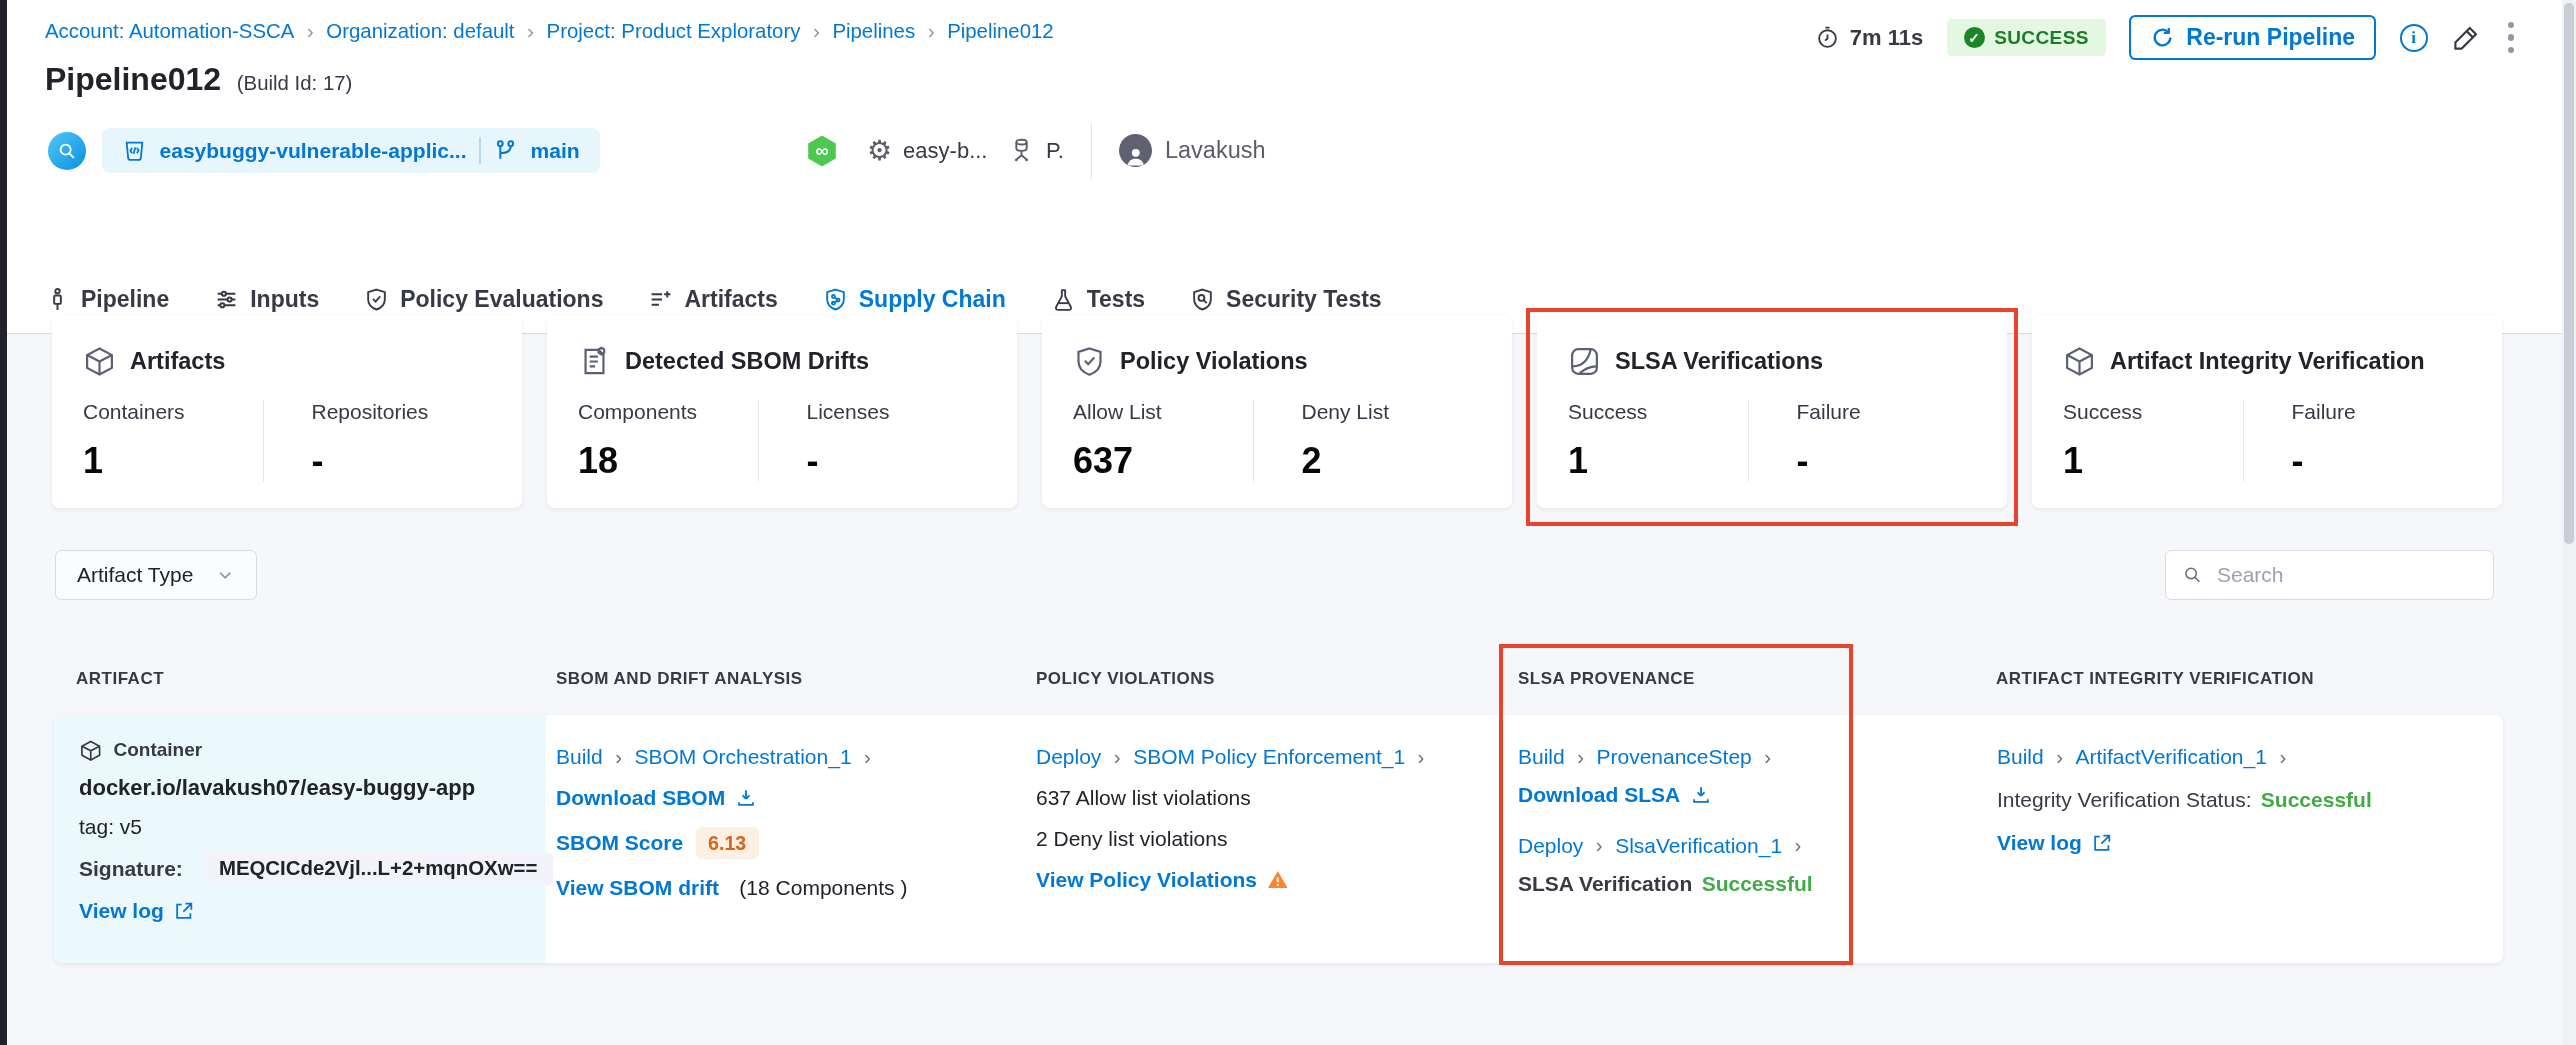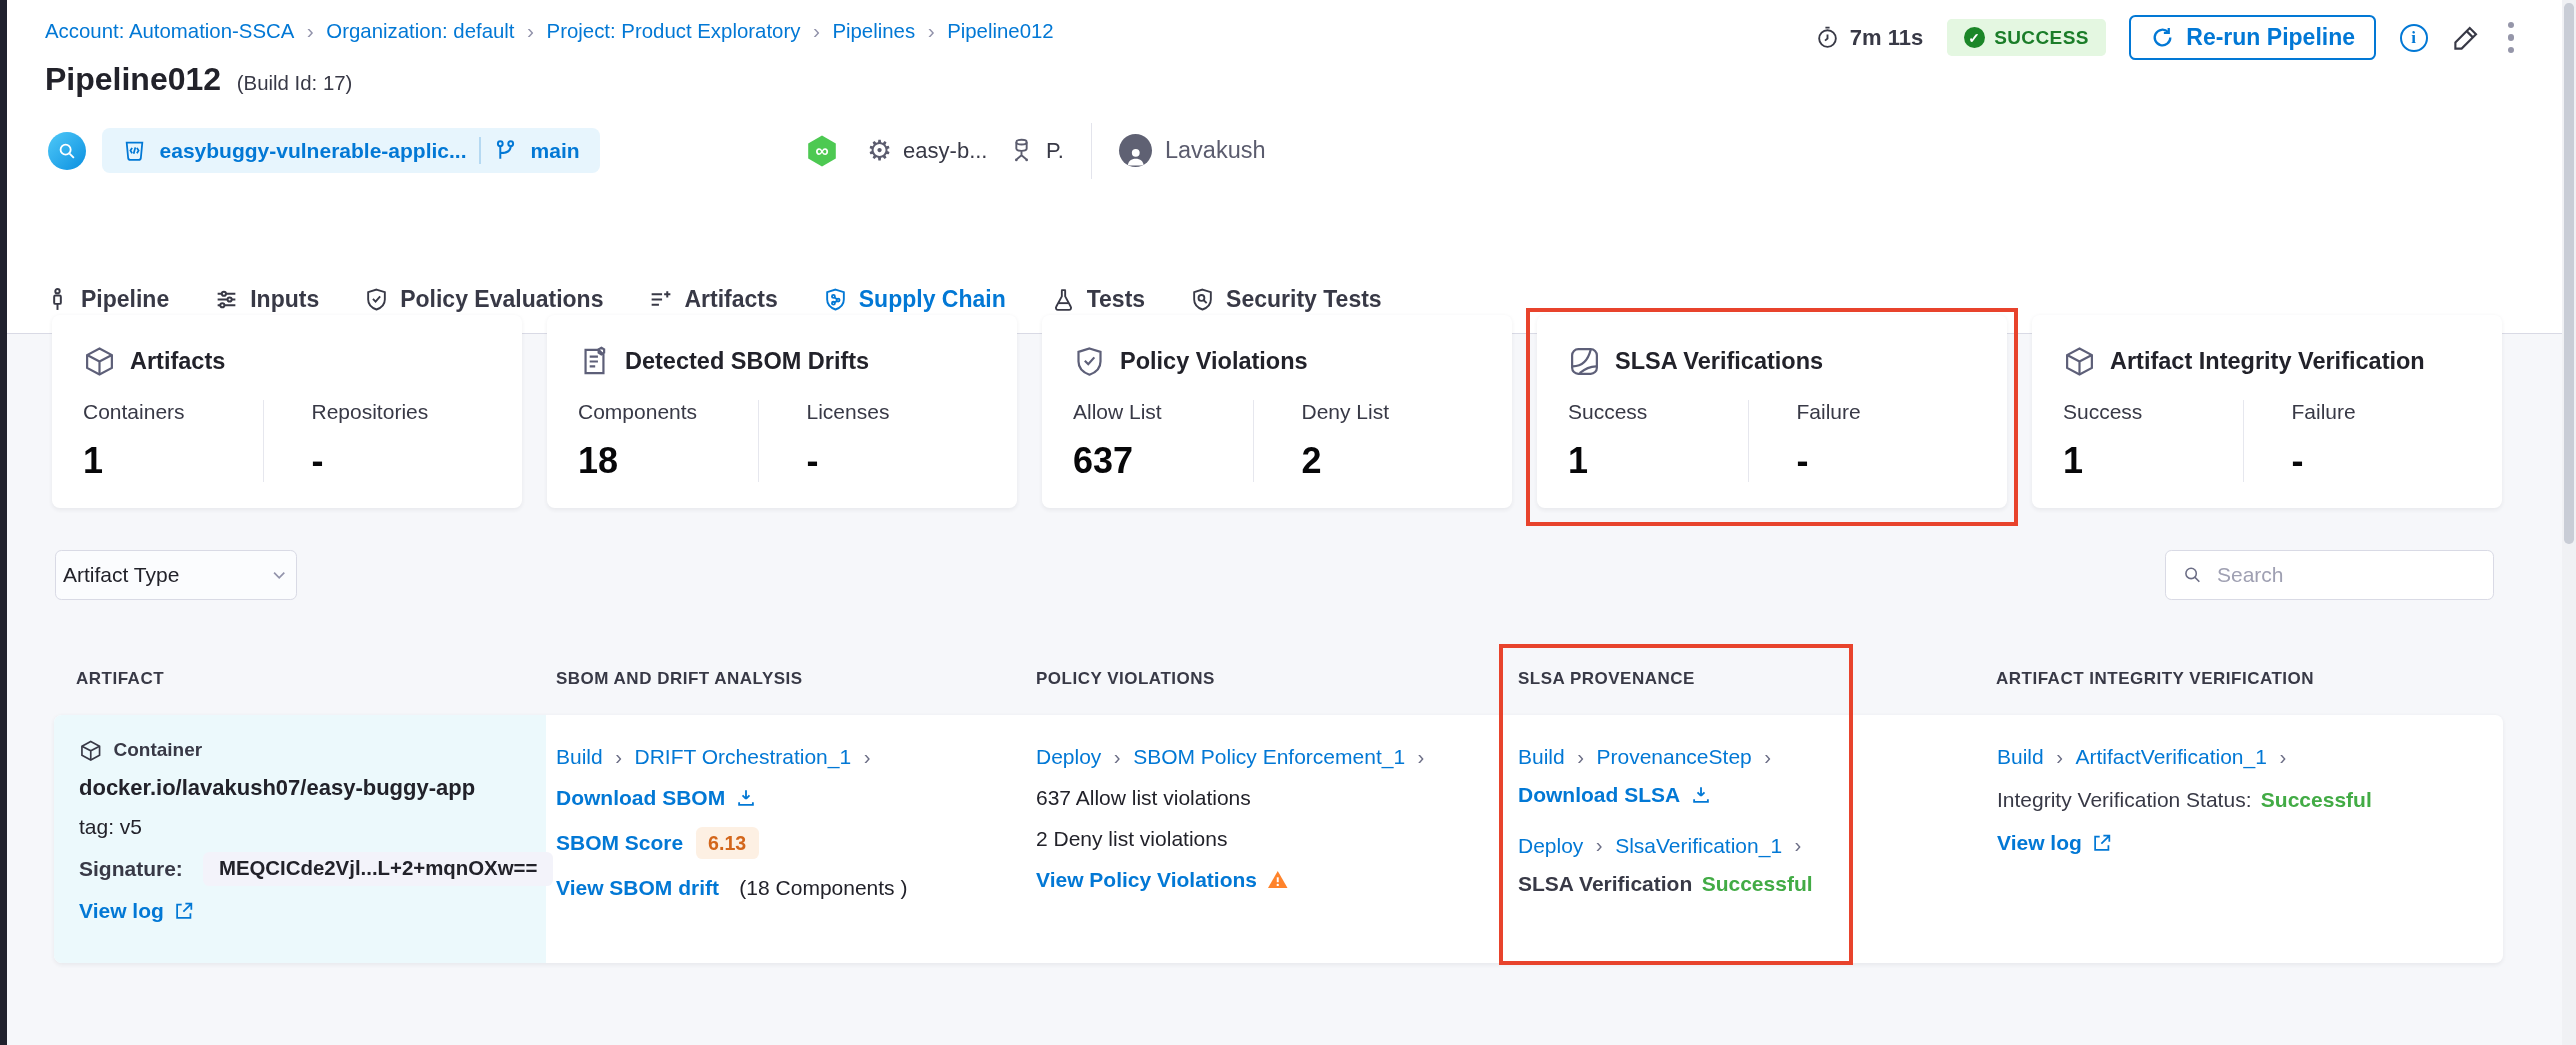--- a/index.html
+++ b/index.html
@@ -80,22 +80,22 @@
   .metric{flex:1}
   .metric + .metric{border-left:1.6px solid #e6e7ee;padding-left:48px}
   .metric-label{font-size:21px;color:#383946}
   .metric-value{font-size:36px;font-weight:700;color:#070709;margin-top:15.7px}
 
   .hl{position:absolute;border:4.7px solid var(--annotation);pointer-events:none}
   .hl-card{left:1526px;top:308px;width:492px;height:218px}
   .hl-col{left:1499px;top:644px;width:354px;height:321px}
 
   
-  .artifact-type{position:absolute;left:55px;top:550px;width:242px;height:50px;border:1.6px solid #d9dae5;border-radius:6.3px;
-    background:#fbfcfe;display:flex;align-items:center;justify-content:space-between;padding:0 7px;font-size:21px;color:#22222a;cursor:pointer}
+  .artifact-type{position:absolute;left:55px;top:550px;width:202px;height:50px;border:1.6px solid #d9dae5;border-radius:6.3px;
+    background:#fbfcfe;display:flex;align-items:center;justify-content:space-between;padding:0 21px;font-size:21px;color:#22222a;cursor:pointer}
   .artifact-type svg{width:20.4px;height:20.4px;color:#9293ab}
   .search{position:absolute;left:2165px;top:550px;width:329px;height:50px;border:1.6px solid #d9dae5;border-radius:6.3px;
     background:#fff;display:flex;align-items:center;gap:12.5px;padding:0 15.7px}
   .search svg{width:23.5px;height:23.5px;color:#6b6d85}
   .search input{border:0;outline:0;background:transparent;width:100%;font-size:21px;color:#22222a;font-family:inherit}
   .search input::placeholder{color:#9fa0b2}
 
   
   .thead span{position:absolute;top:669px;font-size:17px;font-weight:700;letter-spacing:0.5px;color:#383946}
   .th-artifact{left:76px}.th-sbom{left:556px}.th-policy{left:1036px}.th-slsa{left:1518px}.th-integrity{left:1996px}
@@ -442,21 +442,21 @@
           <path d="M9.5 5H4.5v14.5H19v-5"></path>
           <path d="M13.5 4H20v6.5M19.6 4.4l-8.3 8.3"></path>
         </svg>
     </div>
   </div>
 
   <div class="cell sbom">
     <div class="linkrow">
       <span class="lnk">Build</span>
         <span class="sep2">›</span>
-      <span class="lnk">DRIFT Orchestration_1</span>
+      <span class="lnk">SBOM Orchestration_1</span>
         <span class="sep2">›</span>
     </div>
     <div class="linkrow">
       <span class="lnk b">Download SBOM</span>
       <svg viewBox="0 0 24 24" fill="none" stroke="currentColor" stroke-width="2">
           <path d="M12 3.5V13m0 0 3.8-3.8M12 13 8.2 9.2"></path>
           <path d="M4.5 16.5v3h15v-3"></path>
         </svg>
     </div>
     <div class="linkrow">

